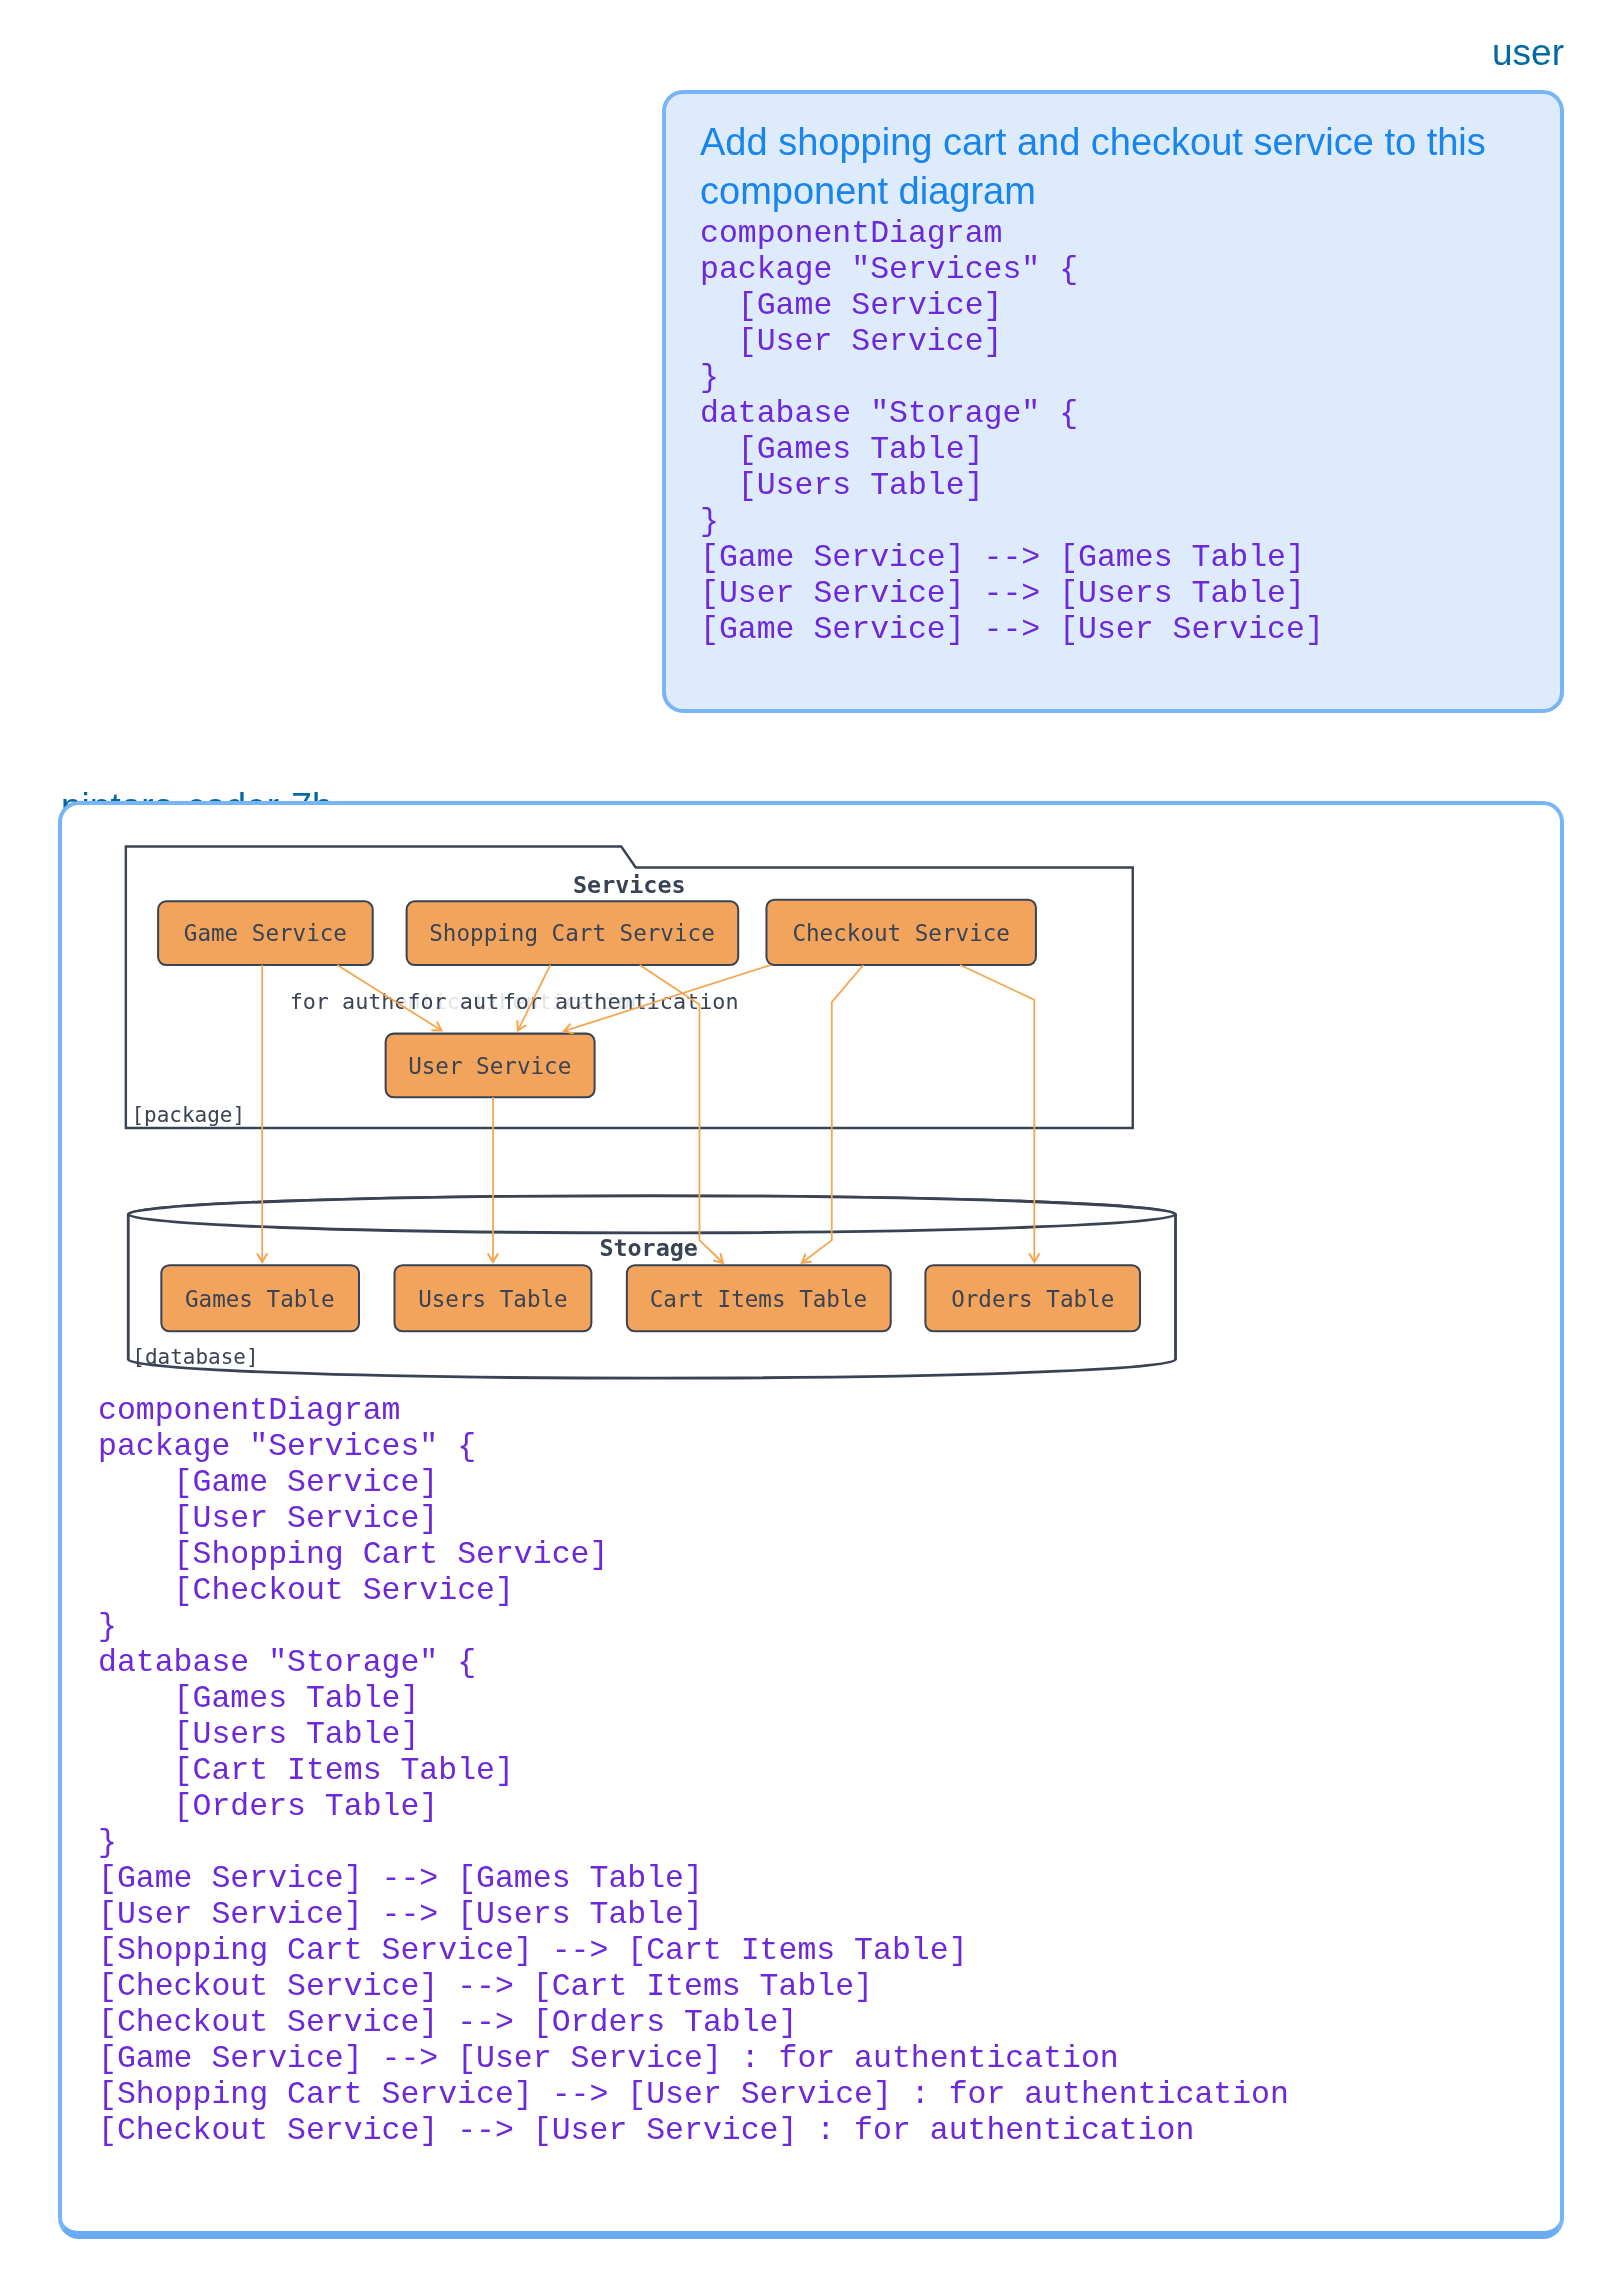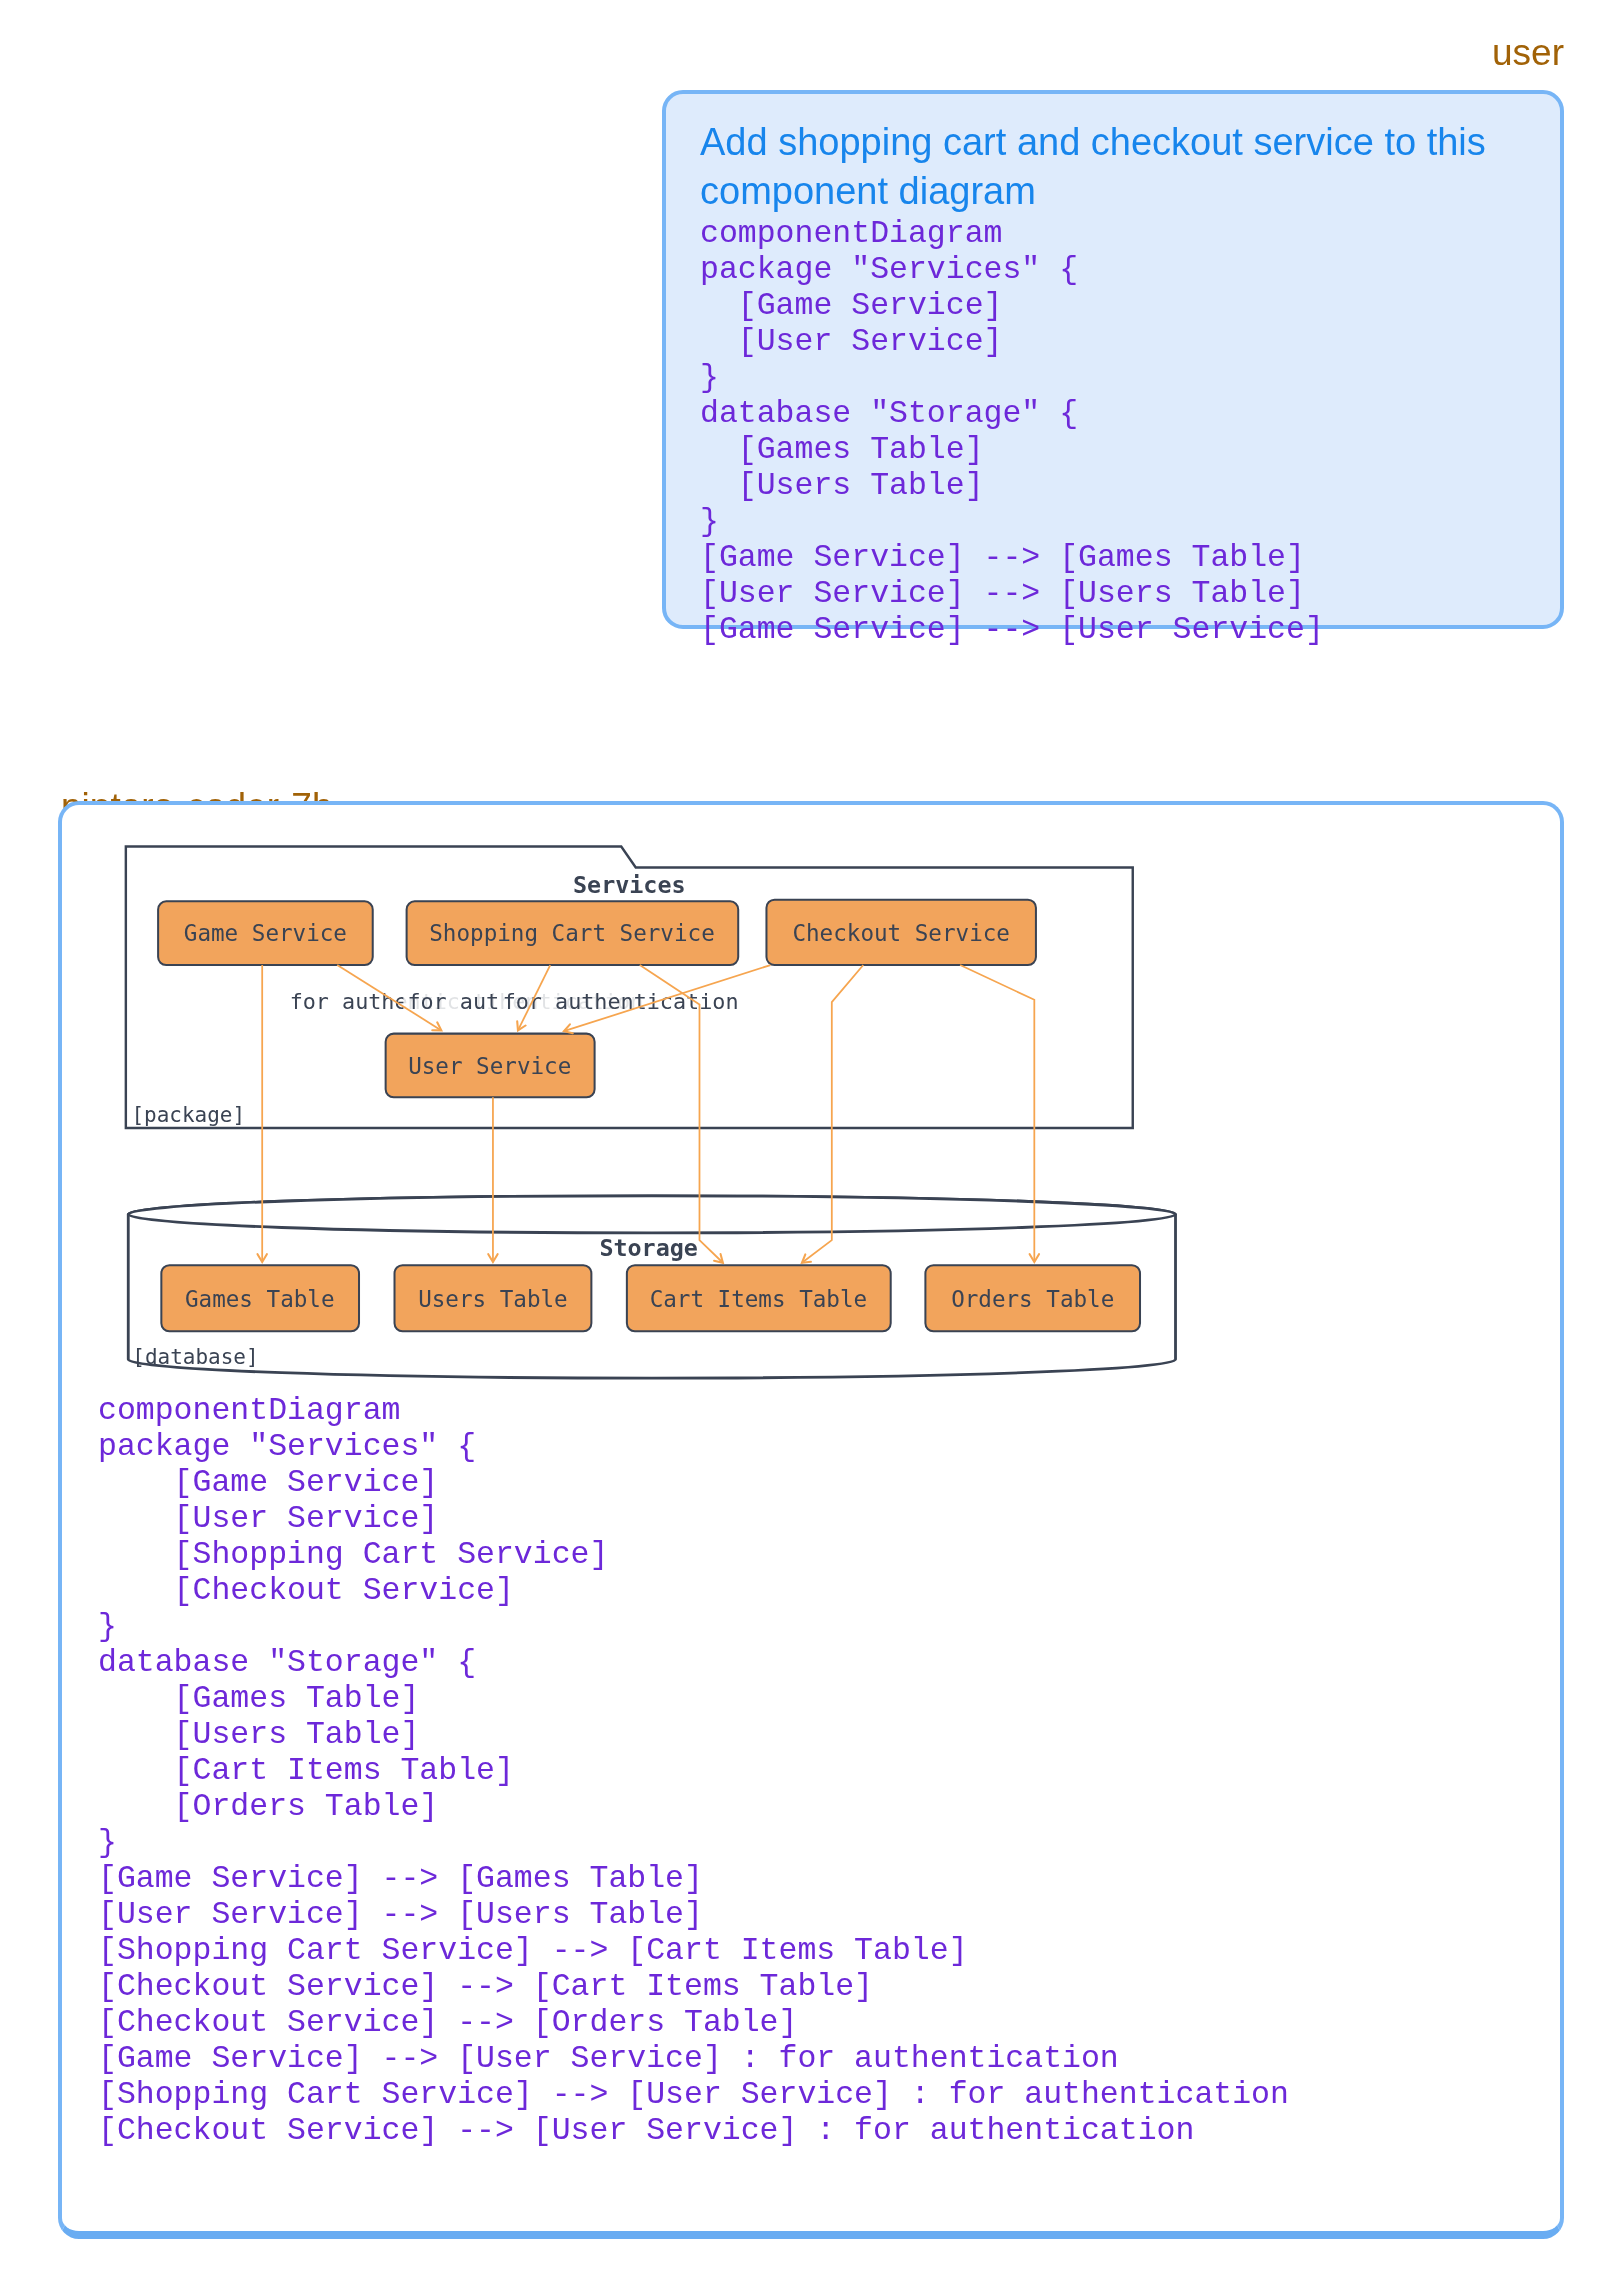--- a/index.html
+++ b/index.html
@@ -1,30 +1,30 @@
 <!DOCTYPE html>
 <html style="font-size:13px"><head>
 <meta charset="utf-8">
 <style>
   html,body{margin:0;padding:0;}
   body{
     width:1621px;height:2295px;position:relative;background:#ffffff;
     font-family:"Liberation Sans", sans-serif;color:#111;
   }
   .role-label{
-    position:absolute;font-size:37px;line-height:42px;color:#a16207;
+    position:absolute;font-size:37px;line-height:42px;color:#0369a1;
     font-family:"Liberation Sans", sans-serif;
   }
   .user-label{left:662px;top:32px;width:902px;text-align:right;}
   .model-label{left:61px;top:786px;}
   .bubble{
     position:absolute;box-sizing:border-box;border-radius:21px;
   }
   .user-bubble{
-    left:662px;top:90px;width:902px;height:539px;
+    left:662px;top:90px;width:902px;height:623px;
     background:#DEEBFC;border:4px solid #77B5F6;
     padding:24px 34px 19.4px 34px;
   }
   .user-title{
     color:#1785EC;font-size:38px;line-height:49px;font-weight:500;
     max-width:811px;margin:0;
   }
   pre.code{
     margin:0;font-family:"Liberation Mono","DejaVu Sans Mono",monospace;
     color:#6d28d9;white-space:pre;

